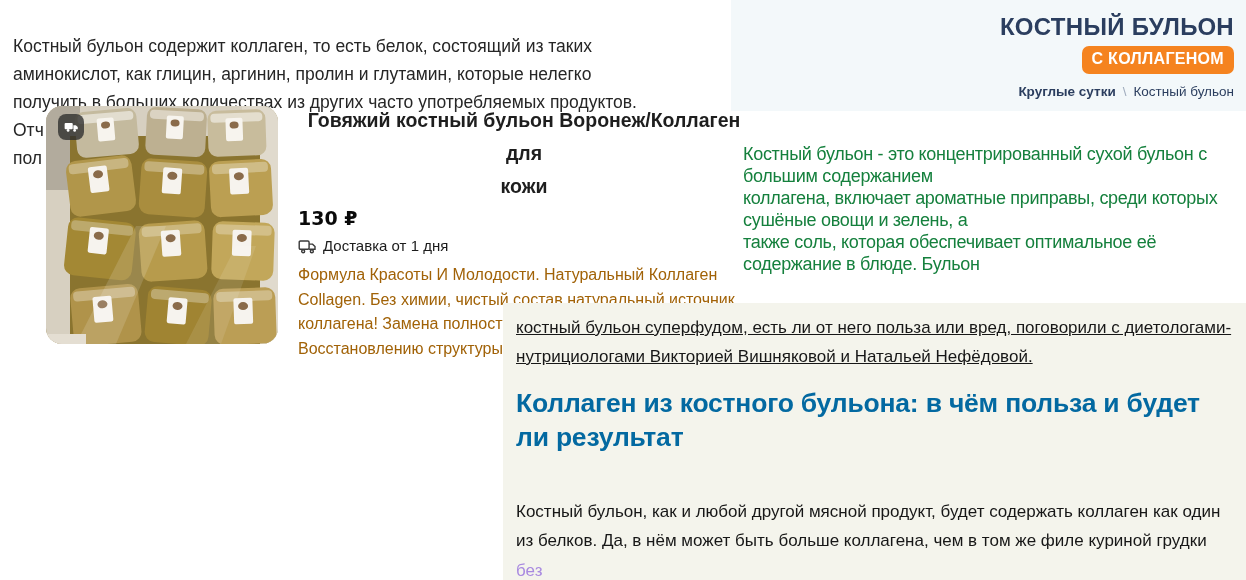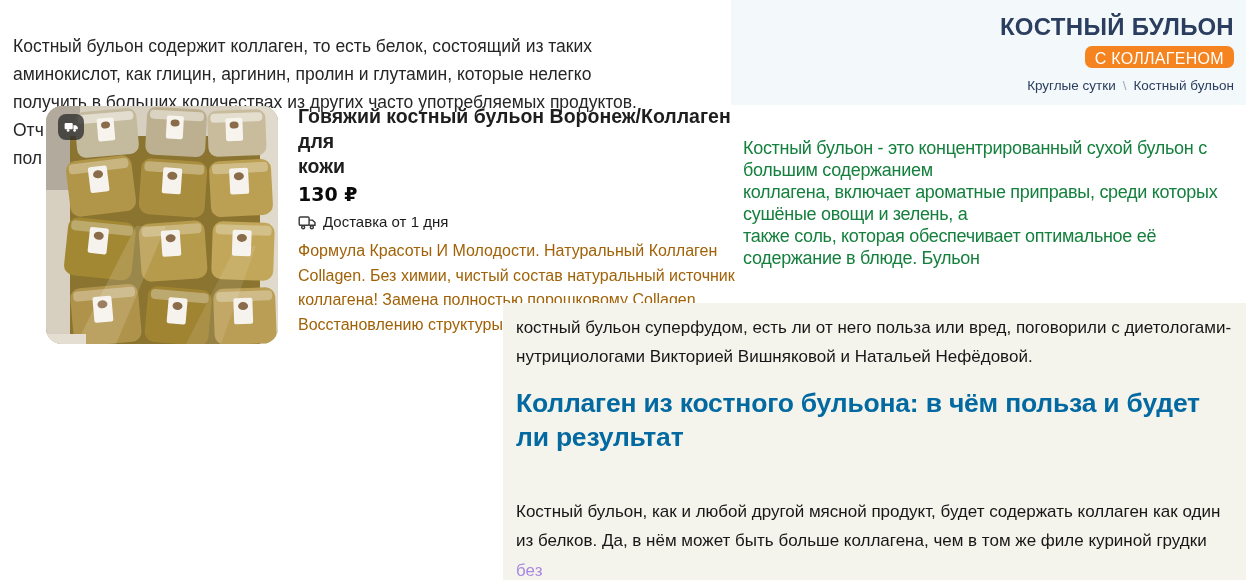--- a/index.html
+++ b/index.html
@@ -22,43 +22,43 @@
     border-radius:16px;overflow:hidden;cursor:pointer;background:#8a742f;
   }
   .badge-overlay{
     position:absolute;left:12px;top:8px;width:26px;height:26px;
     background:rgba(45,45,45,.78);border-radius:8px;
     display:flex;align-items:center;justify-content:center;
   }
 
   
   .product-card{position:absolute;left:298px;top:104px;width:452px;}
-  .p-title{margin:0;font-size:19.5px;line-height:25px;font-weight:bold;color:#1e1e1e;cursor:pointer;}
+  .p-title{margin:0;font-size:19.5px;line-height:33px;font-weight:bold;color:#1e1e1e;cursor:pointer;text-align:center;}
   .p-price{margin-top:4px;font-size:19px;font-weight:bold;color:#0a0a0a;font-family:"DejaVu Sans",sans-serif;}
   .p-delivery{margin-top:8px;display:flex;align-items:flex-end;gap:6px;font-size:15px;color:#1c1c1c;}
   .p-desc{margin-top:9px;font-size:16px;line-height:24.5px;color:#a16207;}
 
   
   .right-panel{position:absolute;left:731px;top:0;width:515px;}
   .rp-header{background:#f3f8fa;padding:14px 12px 12px;text-align:right;}
   .rp-h1{margin:0;font-size:24px;line-height:26px;font-weight:bold;color:#2b3e5f;letter-spacing:.3px;}
   .rp-badge{display:inline-block;margin-top:6px;background:#f5831f;color:#ffffff;
-    font-weight:normal;font-size:16px;line-height:18px;padding:4px 10px 0;border-radius:7px;letter-spacing:.3px;}
+    font-weight:bold;font-size:16px;line-height:18px;padding:4px 10px 6px;border-radius:7px;letter-spacing:.3px;}
   .rp-bc{margin-top:10px;font-size:13.5px;color:#2b3e5f;}
-  .rp-bc .root{font-weight:normal;cursor:pointer;}
+  .rp-bc .root{font-weight:bold;cursor:pointer;}
   .rp-bc .sep{color:#9fabbc;margin:0 7px;}
   .rp-desc{padding:0 12px;margin-top:32px;font-size:18px;letter-spacing:-0.3px;
     line-height:22px;color:#15803d;}
 
   
   .article{
     position:absolute;left:503px;top:303px;width:743px;height:277px;
     background:#f4f4ec;box-sizing:border-box;padding:10px 13px 0;
   }
-  .a-lead{margin:0;font-size:17px;line-height:29px;color:#171717;}
+  .a-lead{margin:0;font-size:17px;line-height:29px;color:#171717;text-decoration:underline;}
   .a-h2{margin:15px 0 0;font-size:26.5px;line-height:34px;font-weight:bold;color:#0369a1;letter-spacing:-0.2px;}
   .a-body{margin:13px 0 0;font-size:17px;line-height:29.5px;color:#171717;}
   .a-link{color:#a98ae0;cursor:pointer;}
 
   svg{display:block;}
 </style>
 </head>
 <body>
 
 <p class="intro pre">Костный бульон содержит коллаген, то есть белок, состоящий из таких

